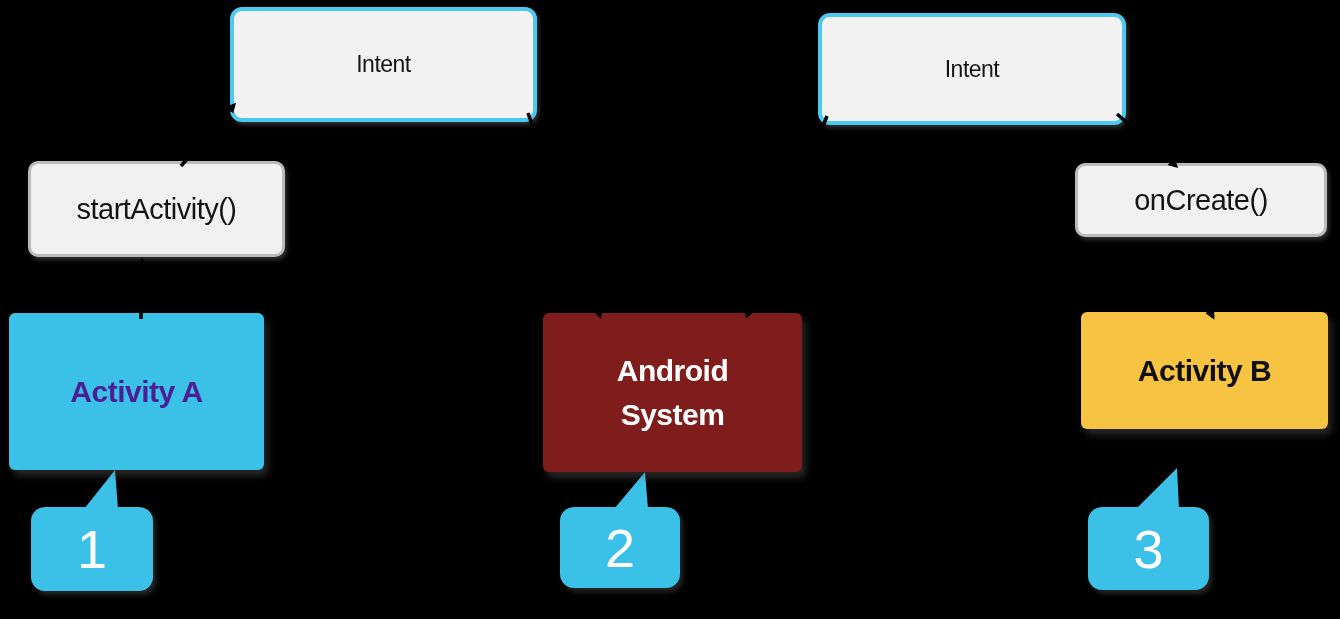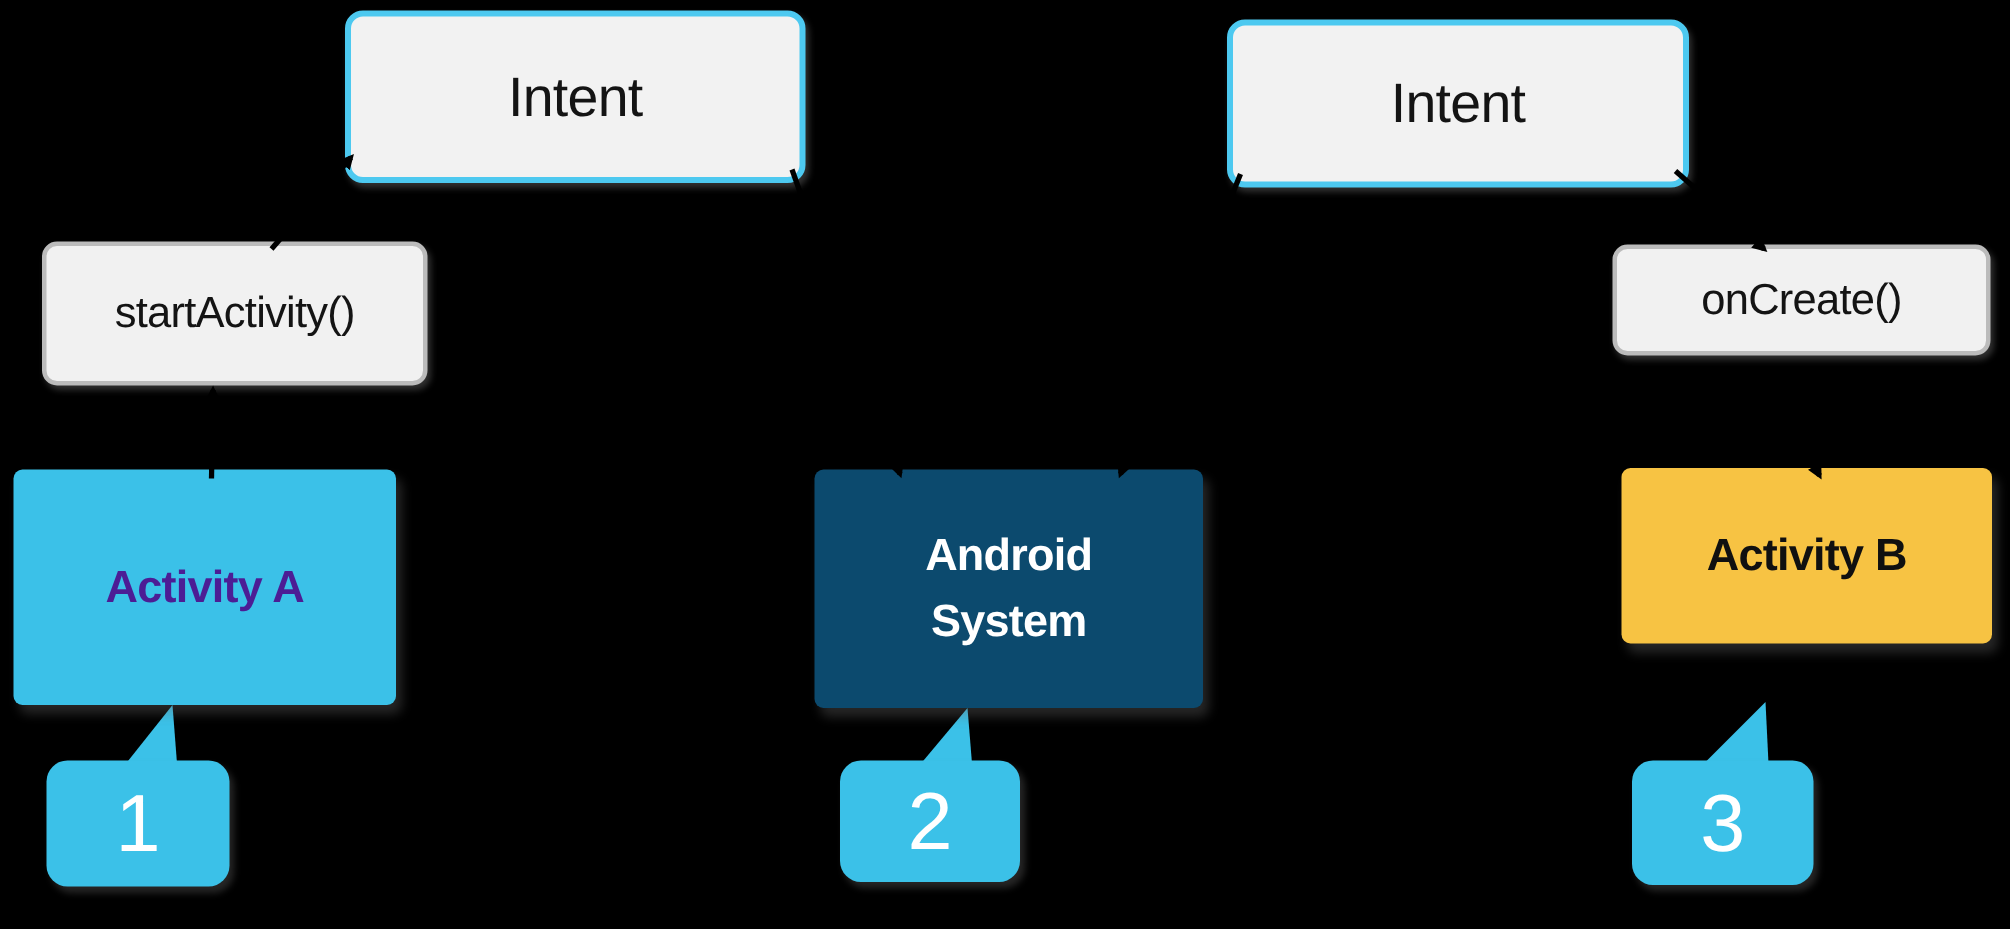--- a/index.html
+++ b/index.html
@@ -24,21 +24,21 @@
     text-align: center;
   }
   
   .intent-box {
     background: #F2F2F2;
     border: 4px solid #4DC9F0;
     border-radius: 12px;
     box-shadow: 2px 3px 4px rgba(140,140,140,0.35);
   }
   .intent-box .label {
-    font-size: 37px;
+    font-size: 23px;
     color: #141414;
     letter-spacing: -0.5px;
   }
   
   .method-box {
     background: #F1F1F1;
     border: 3px solid #BBBBBB;
     border-radius: 10px;
     box-shadow: 2px 3px 4px rgba(140,140,140,0.35);
   }
@@ -54,21 +54,21 @@
   }
   .component-box .label {
     font-size: 30px;
     font-weight: bold;
     letter-spacing: -0.5px;
     white-space: pre-line;
     line-height: 1.45;
   }
   .box-activity-a { background: #3BC1E8; }
   .box-activity-a .label { color: #4c1d95; }
-  .box-android-system { background: #0c4a6e; }
+  .box-android-system { background: #7f1d1d; }
   .box-android-system .label { color: #FFFFFF; }
   .box-activity-b { background: #F7C343; }
   .box-activity-b .label { color: #101010; }
   
   .step-badge {
     position: absolute;
     box-sizing: border-box;
     background: #3BC1E8;
     border-radius: 14px;
     display: flex;

